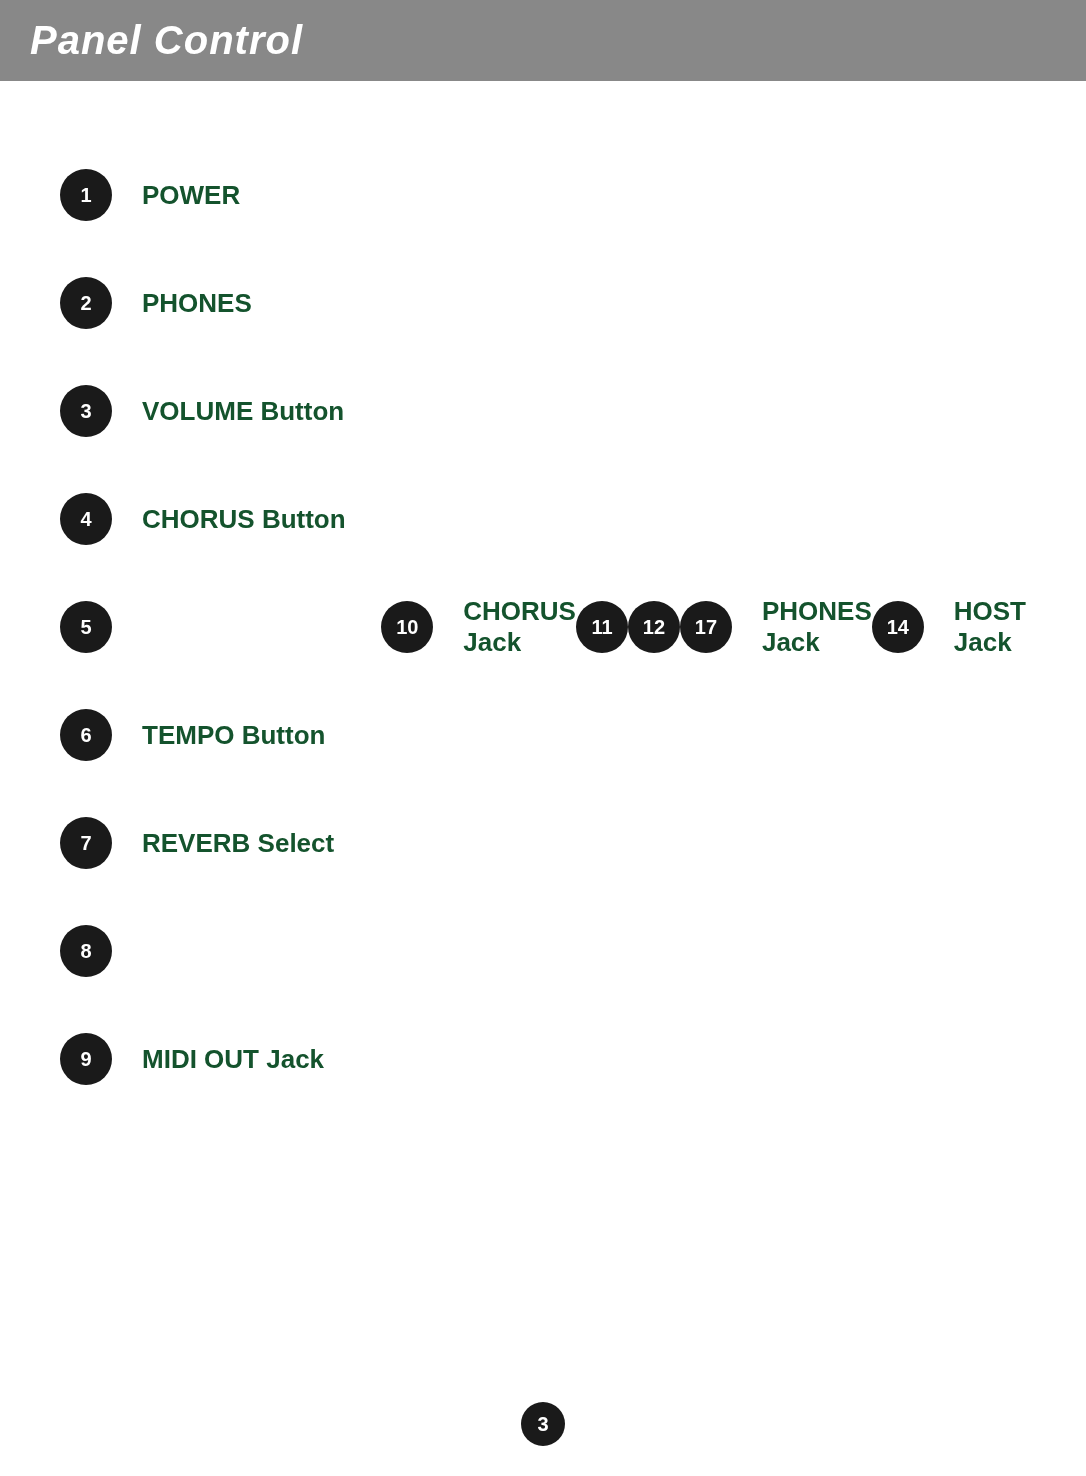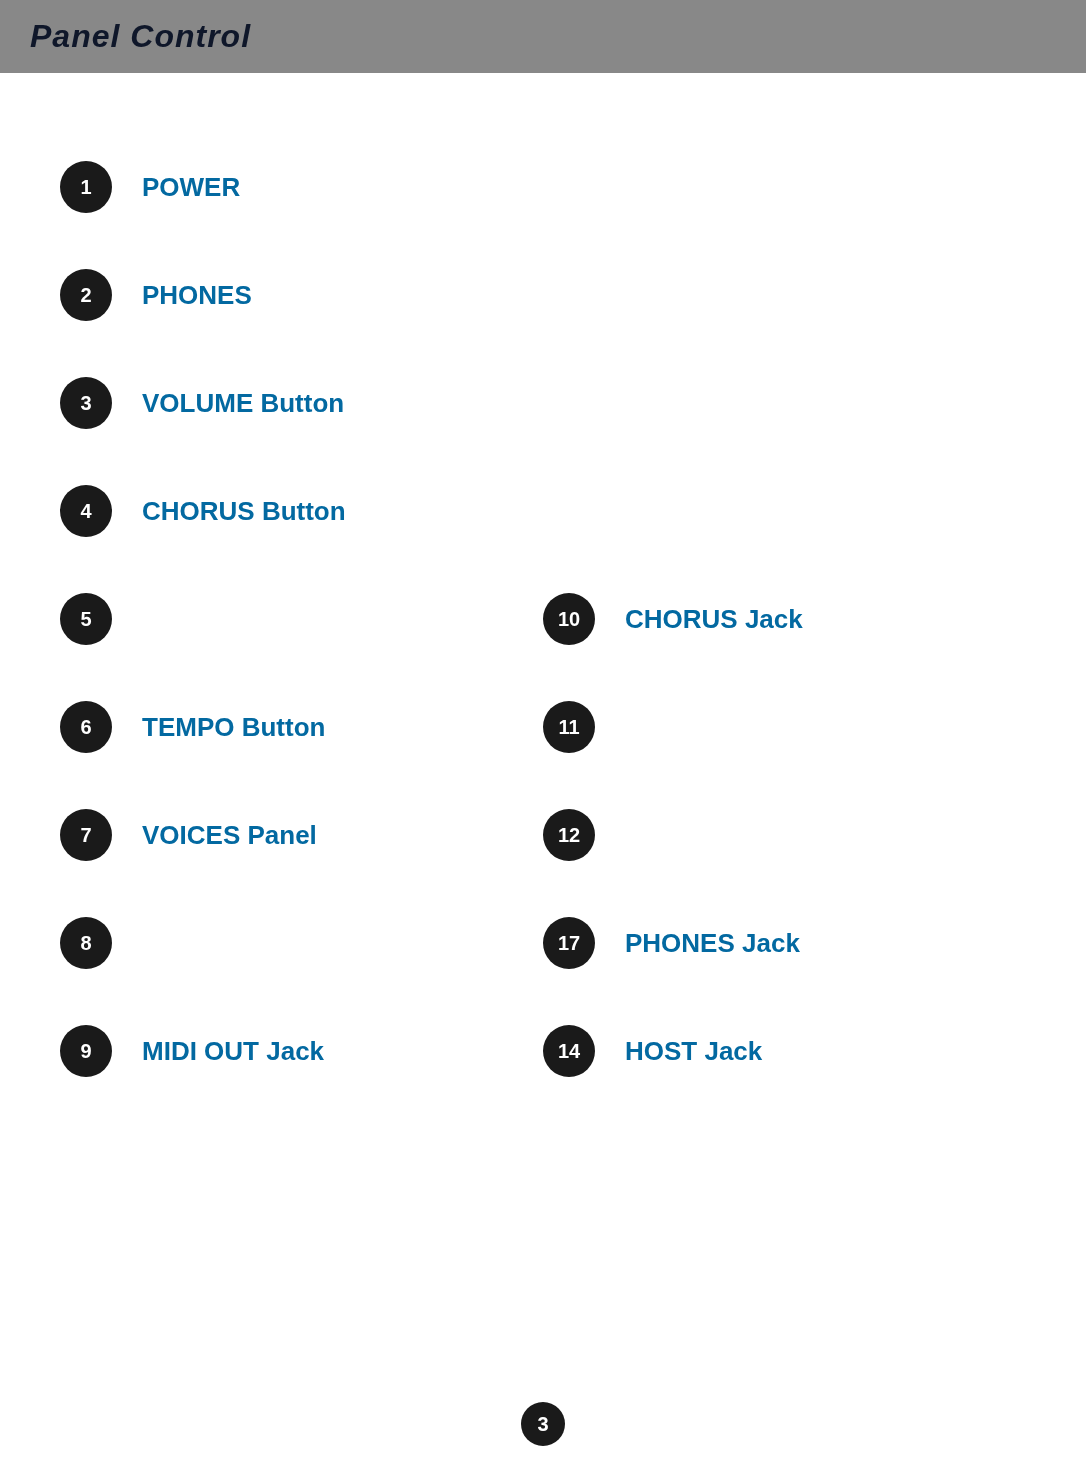--- a/index.html
+++ b/index.html
@@ -16,23 +16,23 @@
       position: relative;
     }
 
     .header {
       background: #888888;
       padding: 18px 30px;
       margin-bottom: 40px;
     }
 
     .header-title {
-      font-size: 32px;
+      font-size: 40px;
       font-weight: 900;
-      color: #0f172a;
+      color: #ffffff;
       font-style: italic;
       letter-spacing: 1px;
       font-family: Arial Black, Arial, sans-serif;
     }
 
     .content {
       display: flex;
       flex-direction: row;
       padding: 20px 60px;
       gap: 0;
@@ -41,23 +41,22 @@
     .left-column {
       flex: 1;
       display: flex;
       flex-direction: column;
       gap: 0;
     }
 
     .right-column {
       flex: 1;
       display: flex;
-      flex-direction: column;
+      flex-direction: row;
       gap: 0;
-      justify-content: flex-end;
     }
 
     .list-item {
       display: flex;
       align-items: center;
       gap: 30px;
       padding: 28px 0;
     }
 
     .badge {
@@ -71,21 +70,21 @@
       display: flex;
       align-items: center;
       justify-content: center;
       flex-shrink: 0;
       font-family: Arial, sans-serif;
     }
 
     .item-label {
       font-size: 26px;
       font-weight: bold;
-      color: #0369a1;
+      color: #14532d;
       font-family: Arial, sans-serif;
     }
 
     .page-number-container {
       position: absolute;
       bottom: 30px;
       left: 50%;
       transform: translateX(-50%);
       display: flex;
       align-items: center;
@@ -133,21 +132,21 @@
       </div>
       <div class="list-item">
         <div class="badge">5</div>
       </div>
       <div class="list-item">
         <div class="badge">6</div>
         <span class="item-label">TEMPO Button</span>
       </div>
       <div class="list-item">
         <div class="badge">7</div>
-        <span class="item-label">VOICES Panel</span>
+        <span class="item-label">REVERB Select</span>
       </div>
       <div class="list-item">
         <div class="badge">8</div>
       </div>
       <div class="list-item">
         <div class="badge">9</div>
         <span class="item-label">MIDI OUT Jack</span>
       </div>
     </div>
   <div class="right-column" id="right-column">

